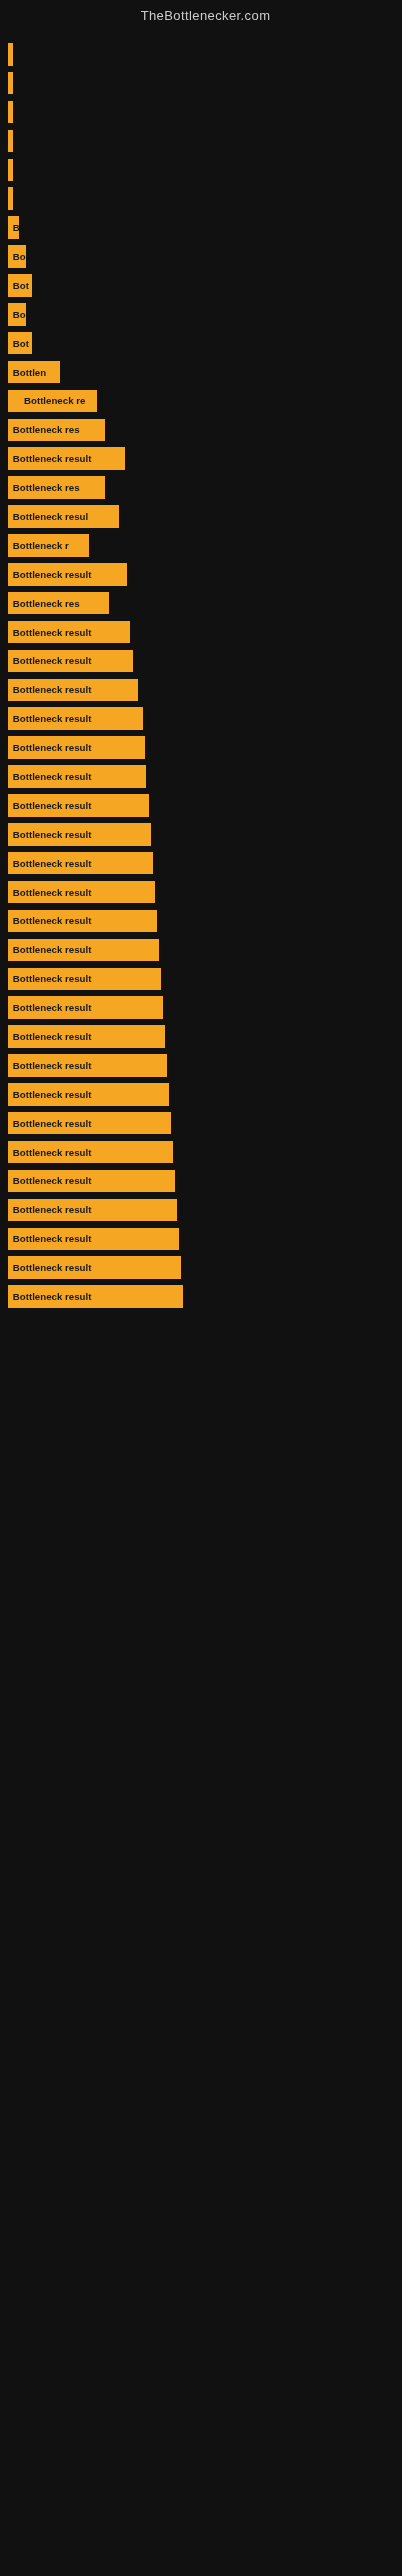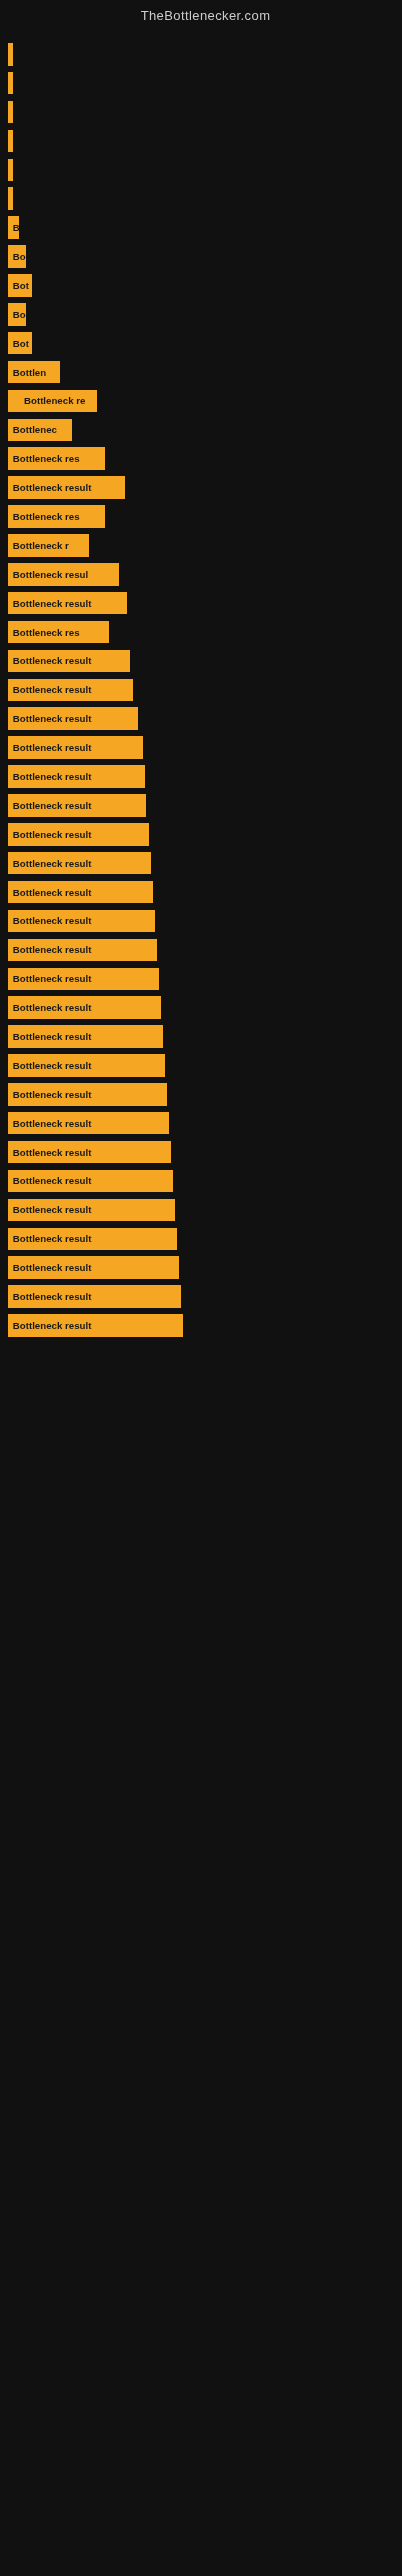--- a/index.html
+++ b/index.html
@@ -114,50 +114,45 @@
       <div class="bar" style="width: 52px;">
         <span class="bar-label">Bottlen</span>
       </div>
     </div>
     <div class="bar-row">
       <div class="bar" style="width: 89px; padding-left: 16px;">
         <span class="bar-label">Bottleneck re</span>
       </div>
     </div>
     <div class="bar-row">
-      <div class="bar" style="width: 64px;">
-        <span class="bar-label">Bottlenec</span>
-      </div>
-    </div>
-    <div class="bar-row">
       <div class="bar" style="width: 97px;">
         <span class="bar-label">Bottleneck res</span>
       </div>
     </div>
     <div class="bar-row">
       <div class="bar" style="width: 117px;">
         <span class="bar-label">Bottleneck result</span>
       </div>
     </div>
     <div class="bar-row">
       <div class="bar" style="width: 97px;">
         <span class="bar-label">Bottleneck res</span>
       </div>
     </div>
     <div class="bar-row">
+      <div class="bar" style="width: 111px;">
+        <span class="bar-label">Bottleneck resul</span>
+      </div>
+    </div>
+    <div class="bar-row">
       <div class="bar" style="width: 81px;">
         <span class="bar-label">Bottleneck r</span>
       </div>
     </div>
     <div class="bar-row">
-      <div class="bar" style="width: 111px;">
-        <span class="bar-label">Bottleneck resul</span>
-      </div>
-    </div>
-    <div class="bar-row">
       <div class="bar" style="width: 119px;">
         <span class="bar-label">Bottleneck result</span>
       </div>
     </div>
     <div class="bar-row">
       <div class="bar" style="width: 101px;">
         <span class="bar-label">Bottleneck res</span>
       </div>
     </div>
     <div class="bar-row">

